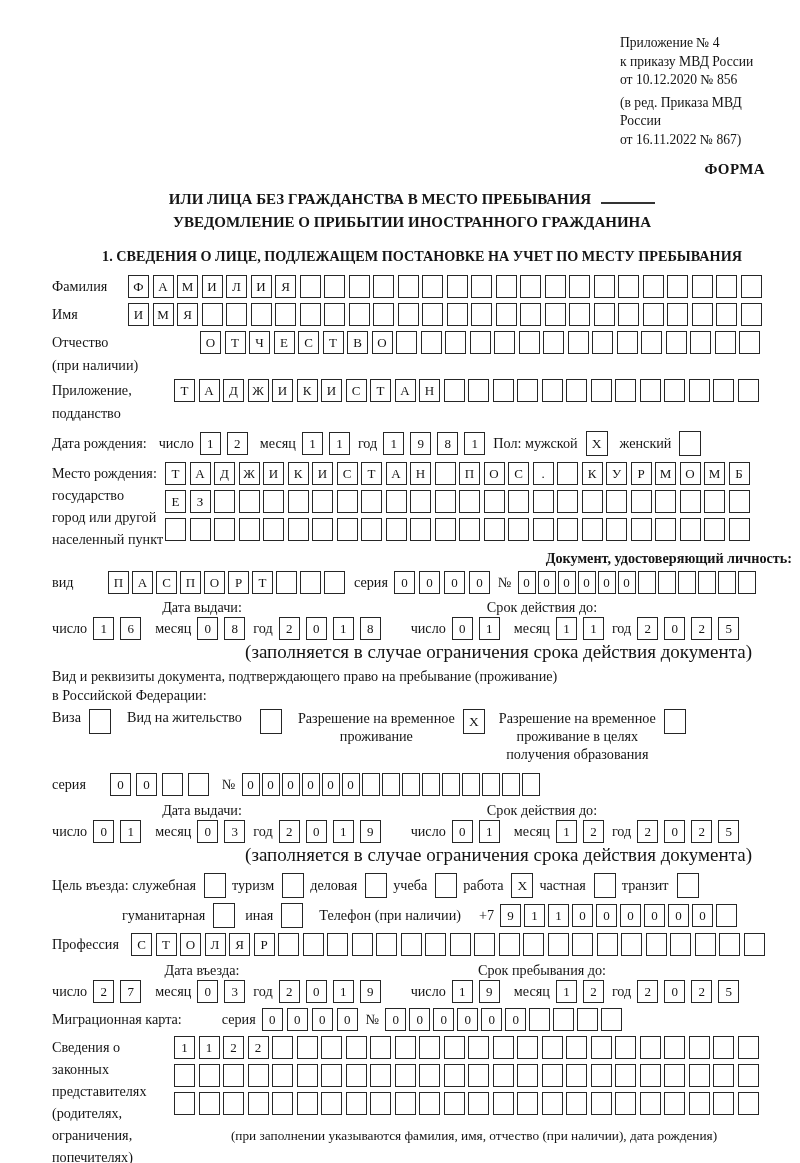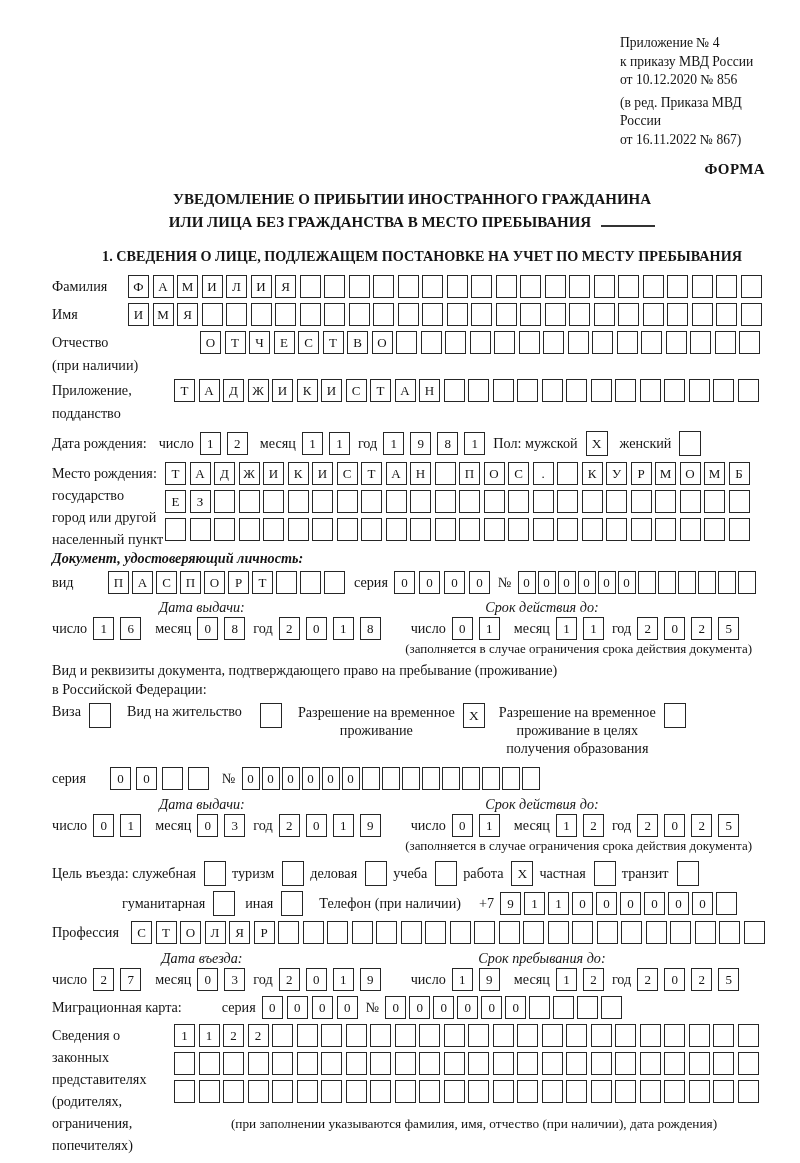--- a/index.html
+++ b/index.html
@@ -28,47 +28,47 @@
     display:flex;align-items:center;justify-content:center;
     font-size:13px;font-weight:normal;background:#fff;
   }
   .cb.sm{width:16px;}
   .ck{
     flex:none;width:20px;height:23px;border:1.6px solid #262626;margin-left:2px;
     display:flex;align-items:center;justify-content:center;font-size:13.5px;background:#fff;
   }
   .gapseg{flex:none;}
   .cols2{display:flex;}
-  .colhead{text-align:center;flex:none;font-style:italic;}
+  .colhead{text-align:center;flex:none;}
   .trow{width:740px;}
-  .trow.center-bold{text-align:left;font-weight:bold;width:740px;font-style:italic;}
+  .trow.center-bold{text-align:right;font-weight:bold;width:740px;}
   .trow.plain{text-align:left;}
-  .trow.note-right{width:700px;text-align:right;font-size:13px;}
+  .trow.note-right{width:700px;text-align:right;font-size:19px;}
   .trow{font-size:14.2px;}
   .block .blkrows{display:flex;flex-direction:column;}
   .bxrow{display:flex;margin-bottom:5px;}
   .foot{font-size:13.3px;text-align:center;width:600px;margin-top:8px;}
 </style>
 </head>
 <body>
 
 <div class="page">
   <div class="annex">
     <div>Приложение № 4</div>
     <div>к приказу МВД России</div>
     <div>от 10.12.2020 № 856</div>
     <div class="g">(в ред. Приказа МВД России</div>
     <div>от 16.11.2022 № 867)</div>
   </div>
   <div class="forma">ФОРМА</div>
   <div class="title">
-    <div>УВЕДОМЛЕНИЕ О ПРИБЫТИИ ИНОСТРАННОГО ГРАЖДАНИНА</div>
     <div>
       <span>ИЛИ ЛИЦА БЕЗ ГРАЖДАНСТВА В МЕСТО ПРЕБЫВАНИЯ</span><span class="blank"></span>
     </div>
+    <div>УВЕДОМЛЕНИЕ О ПРИБЫТИИ ИНОСТРАННОГО ГРАЖДАНИНА</div>
   </div>
   <div class="sect">1. СВЕДЕНИЯ О ЛИЦЕ, ПОДЛЕЖАЩЕМ ПОСТАНОВКЕ НА УЧЕТ ПО МЕСТУ ПРЕБЫВАНИЯ</div>
   <div id="form-body">
       <div class="row" style="margin-top: 10px;">
         <div class="lbl" style="width: 70px;">Фамилия</div>
         <div class="bxg">
           <div class="cb">Ф</div>
           <div class="cb">А</div>
           <div class="cb">М</div>
           <div class="cb">И</div>

